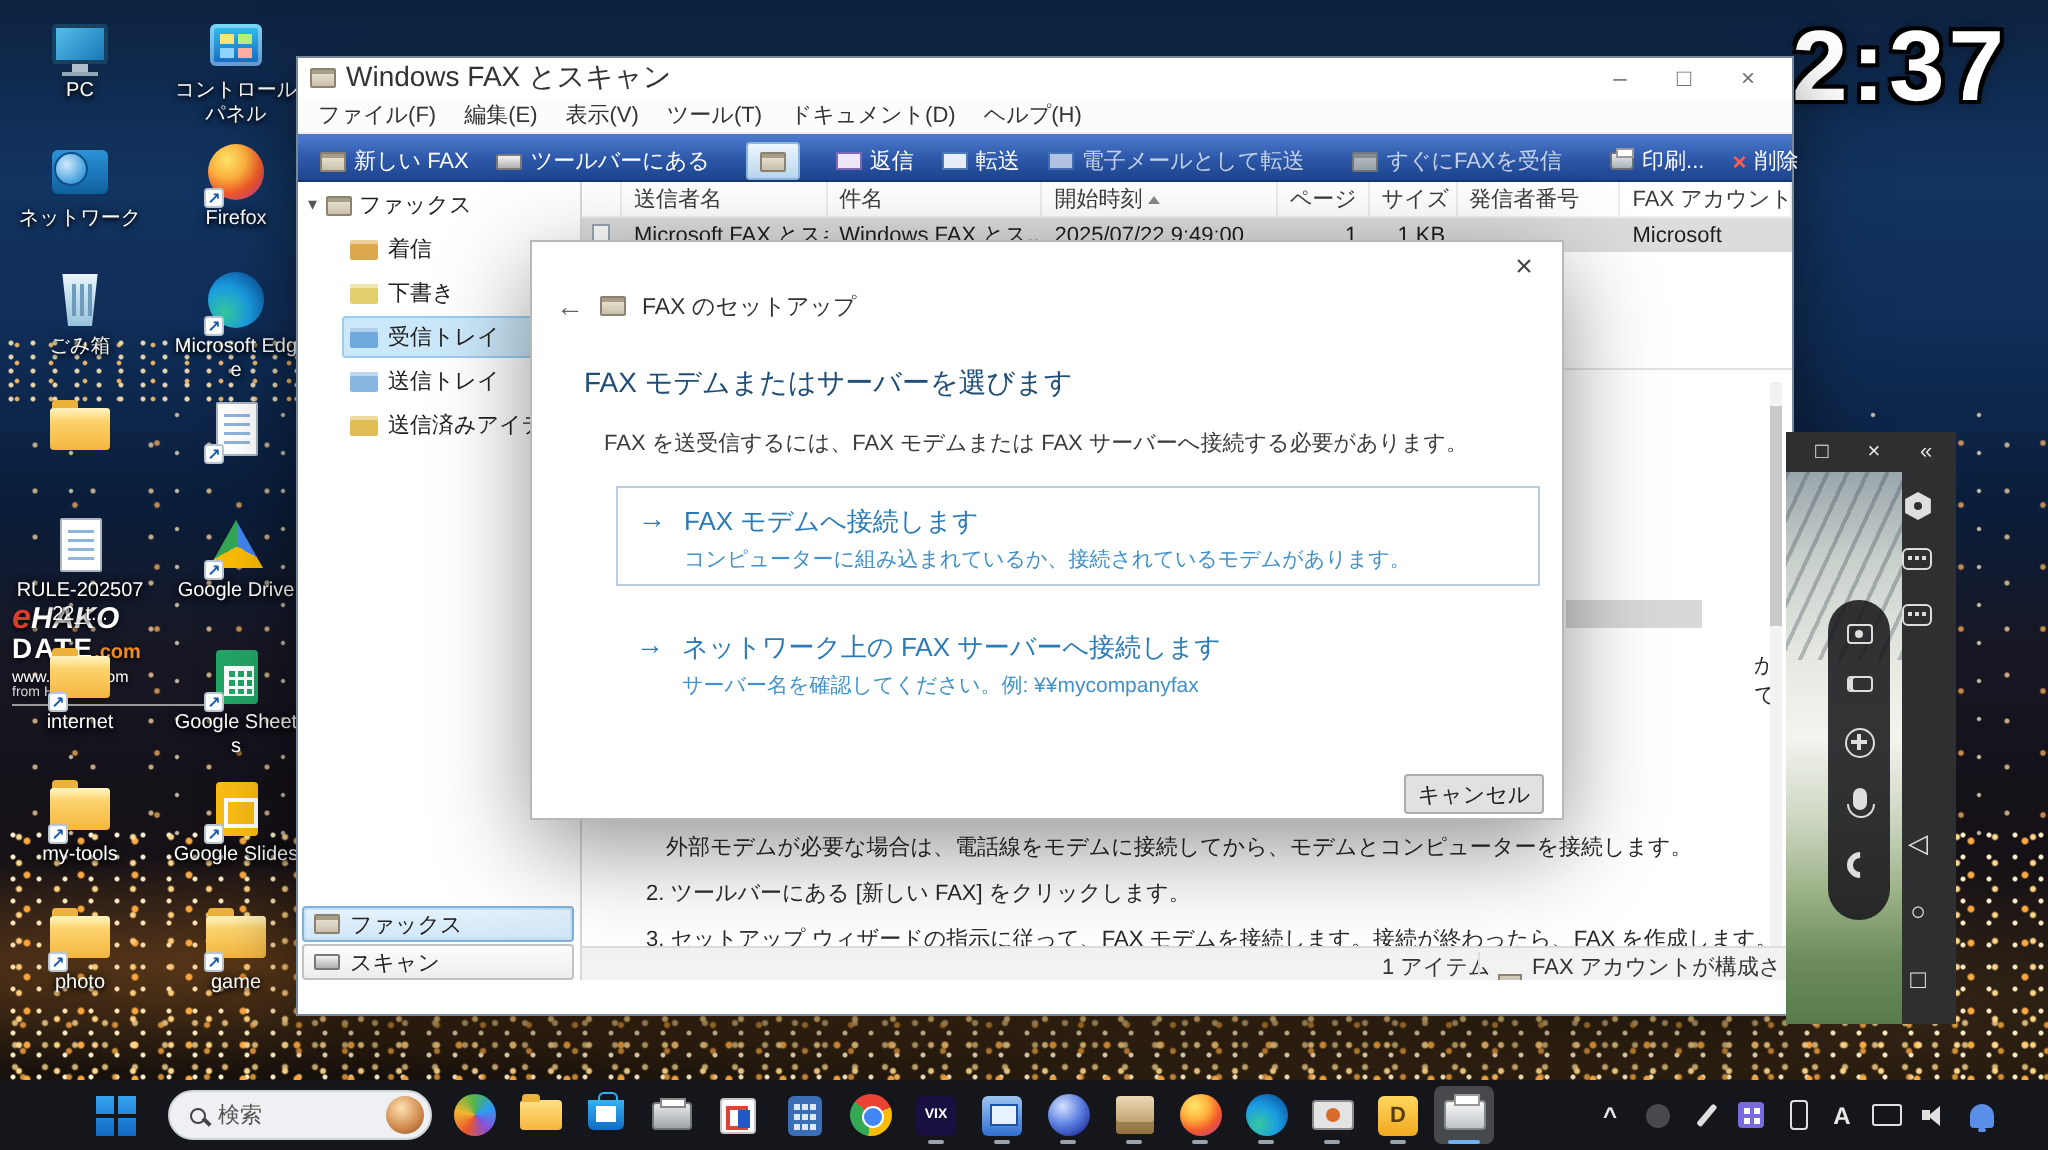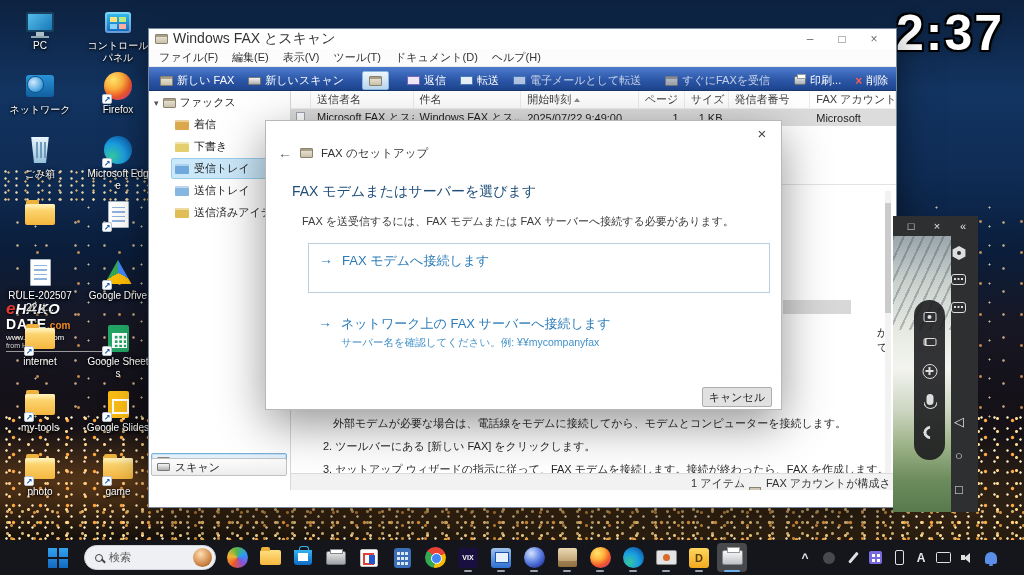--- a/index.html
+++ b/index.html
@@ -362,21 +362,21 @@
         <span class="fw-menu">ドキュメント(D)</span>
         <span class="fw-menu">ヘルプ(H)</span>
       </div>
     <div id="fw-toolbar">
         <div class="ftb-item">
           <span class="sic sic-fax"></span>
           <span>新しい FAX</span>
         </div>
         <div class="ftb-item">
           <span class="sic sic-scan"></span>
-          <span>新しいスキャン</span>
+          <span>ツールバーにある</span>
         </div>
         <div class="ftb-sep"></div>
         <div class="ftb-item hl">
           <span class="sic sic-fax"></span>
         </div>
         <div class="ftb-sep"></div>
         <div class="ftb-item">
           <span class="sic sic-env"></span>
           <span>返信</span>
         </div>
@@ -430,21 +430,21 @@
             <div class="tree-item">
               <span class="sic sic-fol f-sent"></span>
               <span>送信済みアイテム</span>
             </div>
           </div>
         <div id="nav-buttons">
             <div class="nav-btn sel" style="top: 362px;">
               <span class="sic sic-fax"></span>
               <span>ファックス</span>
             </div>
-            <div class="nav-btn" style="top: 367px;">
+            <div class="nav-btn" style="top: 381px;">
               <span class="sic sic-scan"></span>
               <span>スキャン</span>
             </div>
           </div>
       </div>
       <div class="fw-main">
         <div id="list-header">
             <div class="lh-col" style="width: 20px; justify-content: center;"></div>
             <div class="lh-col" style="width: 103px;">
               <span>送信者名</span>
@@ -535,20 +535,21 @@
       <span class="dlg-back">←</span>
       <span class="sic sic-fax"></span>
       <span class="dlg-title">FAX のセットアップ</span>
     </div>
     <div class="dlg-heading">FAX モデムまたはサーバーを選びます</div>
     <div class="dlg-desc">FAX を送受信するには、FAX モデムまたは FAX サーバーへ接続する必要があります。</div>
     <div class="dlg-option opt1">
       <span class="opt-arrow">→</span>
       <span>
         <div class="opt-title">FAX モデムへ接続します</div>
+        <div class="opt-desc">コンピューターに組み込まれているか、接続されているモデムがあります。</div>
       </span>
     </div>
     <div class="dlg-option opt2">
       <span class="opt-arrow">→</span>
       <span>
         <div class="opt-title">ネットワーク上の FAX サーバーへ接続します</div>
         <div class="opt-desc">サーバー名を確認してください。例: ¥¥mycompanyfax</div>
       </span>
     </div>
     <button class="dlg-cancel">キャンセル</button>

